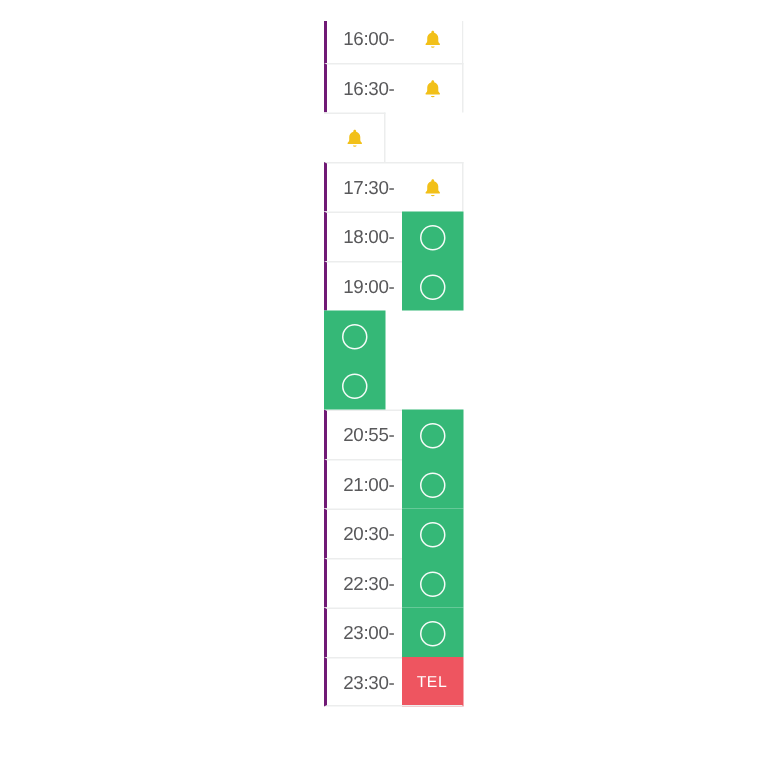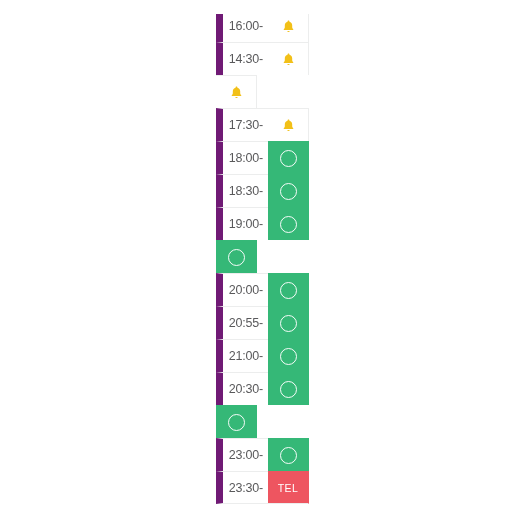--- a/index.html
+++ b/index.html
@@ -48,21 +48,21 @@
     width: 52px;
     box-sizing: border-box;
     display: flex;
     align-items: center;
     justify-content: flex-end;
     padding-right: 5px;
     font-size: 12.5px;
     color: #59595b;
     background: #ffffff;
     border-top: 1px solid #eceded;
-    border-left: 7px solid #701a75;
+    border-left: 2px solid #701a75;
     letter-spacing: -0.2px;
     white-space: nowrap;
   }
 
   .status-cell {
     width: 41px;
     box-sizing: border-box;
     display: flex;
     align-items: center;
     justify-content: center;
@@ -136,21 +136,21 @@
       <div class="status-cell state-notify">
         <span class="bell-icon">
           <svg viewBox="0 0 24 24" fill="currentColor" aria-hidden="true">
             <path d="M12 2.4c-.83 0-1.5.67-1.5 1.5v.5C7.9 5 6.1 7.3 6.1 10v3.2c0 .9-.35 1.75-.98 2.38l-.62.62c-.5.5-.15 1.35.56 1.35h13.88c.71 0 1.06-.85.56-1.35l-.62-.62a3.37 3.37 0 0 1-.98-2.38V10c0-2.7-1.8-5-4.4-5.6v-.5c0-.83-.67-1.5-1.5-1.5z"></path>
             <path d="M9.9 19.1a2.2 2.2 0 0 0 4.2 0H9.9z"></path>
           </svg>
         </span>
       </div>
     </div>
     <div class="row">
-      <div class="time-cell">14:30-</div>
+      <div class="time-cell">16:30-</div>
       <div class="status-cell state-notify">
         <span class="bell-icon">
           <svg viewBox="0 0 24 24" fill="currentColor" aria-hidden="true">
             <path d="M12 2.4c-.83 0-1.5.67-1.5 1.5v.5C7.9 5 6.1 7.3 6.1 10v3.2c0 .9-.35 1.75-.98 2.38l-.62.62c-.5.5-.15 1.35.56 1.35h13.88c.71 0 1.06-.85.56-1.35l-.62-.62a3.37 3.37 0 0 1-.98-2.38V10c0-2.7-1.8-5-4.4-5.6v-.5c0-.83-.67-1.5-1.5-1.5z"></path>
             <path d="M9.9 19.1a2.2 2.2 0 0 0 4.2 0H9.9z"></path>
           </svg>
         </span>
       </div>
     </div>
     <div class="row">
@@ -174,38 +174,31 @@
         </span>
       </div>
     </div>
     <div class="row">
       <div class="time-cell">18:00-</div>
       <div class="status-cell state-available">
         <span class="ring"></span>
       </div>
     </div>
     <div class="row colored-seam">
-      <div class="time-cell">18:30-</div>
-      <div class="status-cell state-available">
-        <span class="ring"></span>
-      </div>
-    </div>
-    <div class="row colored-seam">
       <div class="time-cell">19:00-</div>
       <div class="status-cell state-available">
         <span class="ring"></span>
       </div>
     </div>
     <div class="row colored-seam">
       <div class="status-cell state-available">
         <span class="ring"></span>
       </div>
     </div>
     <div class="row colored-seam">
-      <div class="time-cell">20:00-</div>
       <div class="status-cell state-available">
         <span class="ring"></span>
       </div>
     </div>
     <div class="row colored-seam">
       <div class="time-cell">20:55-</div>
       <div class="status-cell state-available">
         <span class="ring"></span>
       </div>
     </div>
@@ -215,20 +208,21 @@
         <span class="ring"></span>
       </div>
     </div>
     <div class="row colored-seam">
       <div class="time-cell">20:30-</div>
       <div class="status-cell state-available">
         <span class="ring"></span>
       </div>
     </div>
     <div class="row colored-seam">
+      <div class="time-cell">22:30-</div>
       <div class="status-cell state-available">
         <span class="ring"></span>
       </div>
     </div>
     <div class="row colored-seam">
       <div class="time-cell">23:00-</div>
       <div class="status-cell state-available">
         <span class="ring"></span>
       </div>
     </div>

